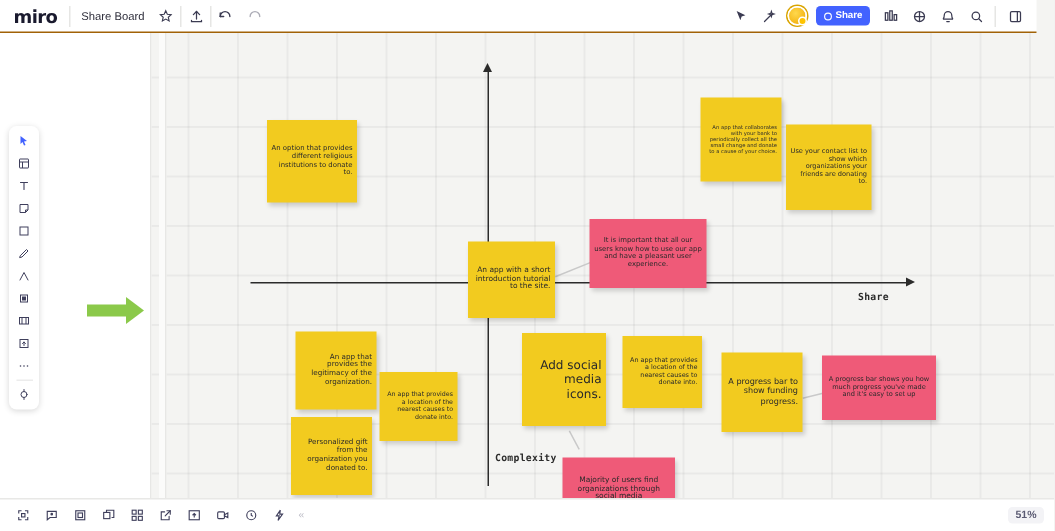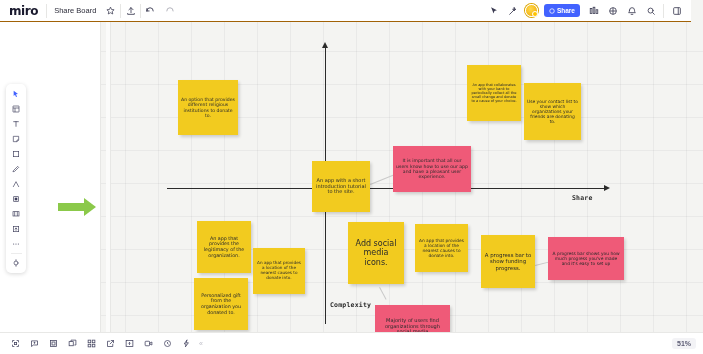--- a/index.html
+++ b/index.html
@@ -109,21 +109,21 @@
     position: absolute;
     box-shadow: 1.5px 2px 3px rgba(0,0,0,0.17);
     display: flex; align-items: center; justify-content: center;
     text-align: center;
     color: #2a2a2a;
     padding: 3px;
     line-height: 1.16;
     overflow: hidden;
     font-family: "DejaVu Sans", sans-serif;
   }
-  .note.yellow { background: #f2cb1f; }
+  .note.yellow { background: #f2cb1f; text-align: right; }
   .note.pink   { background: #ef5a78; }
   .note span { display: block; width: 100%; word-wrap: break-word; }
 
   .connector { position: absolute; background: #c9c9c9; height: 1px; transform-origin: 0 0; }
 
   
   .green-arrow { position: absolute; }
   .green-arrow .shaft { position: absolute; background: #8bc94a; }
   .green-arrow .head {
     position: absolute; width: 0; height: 0;

